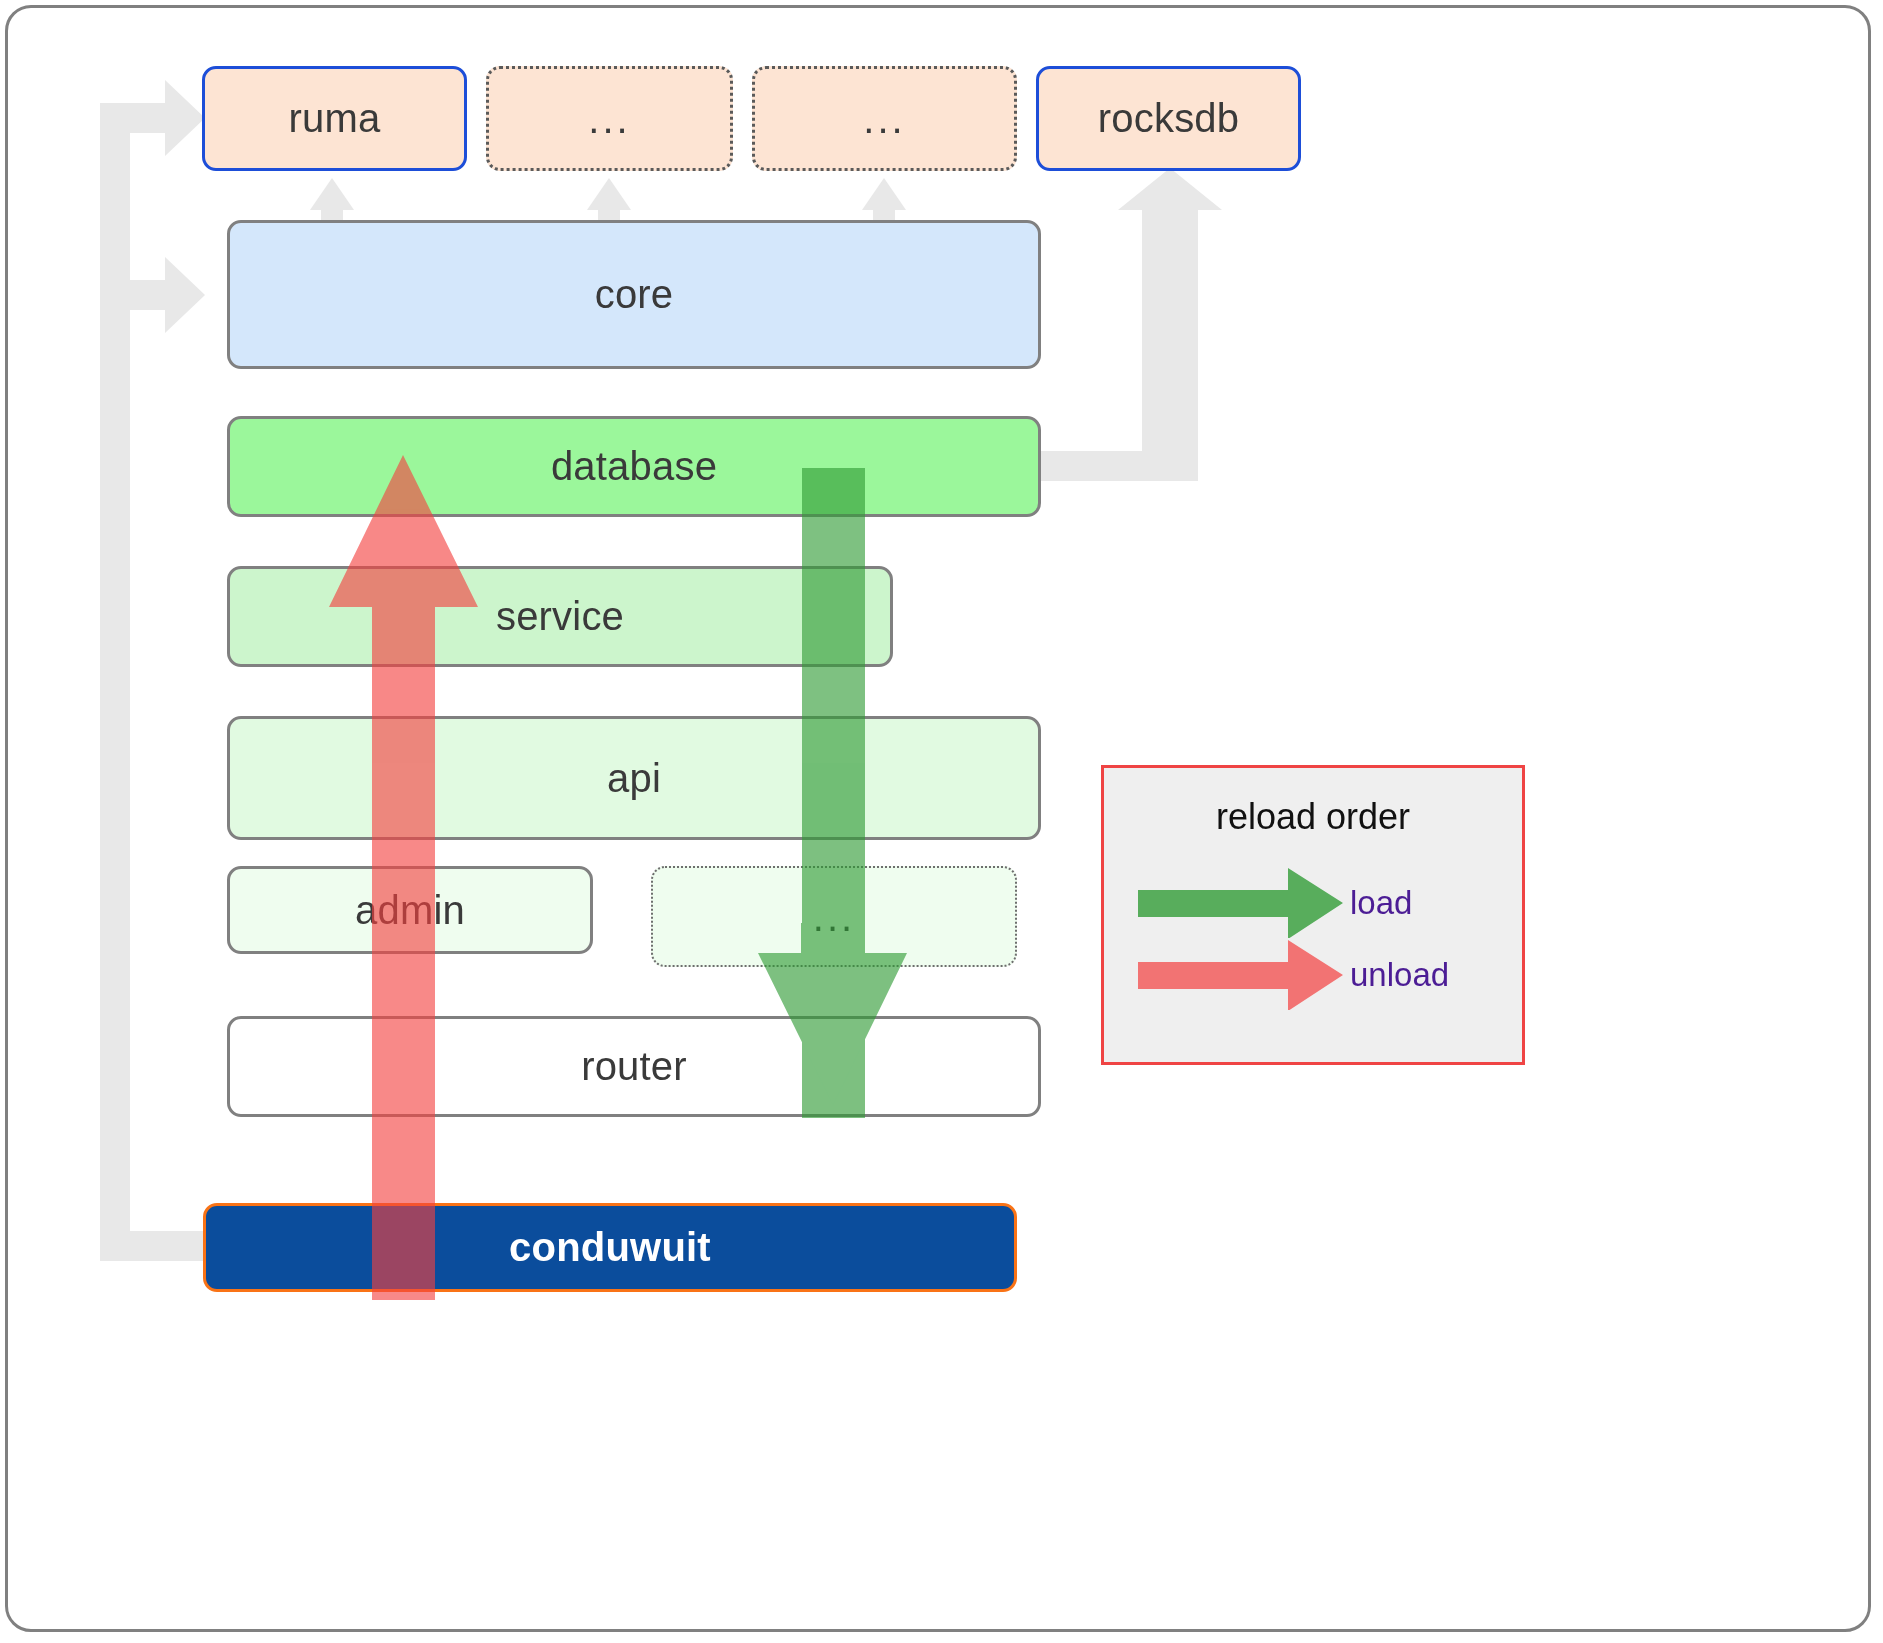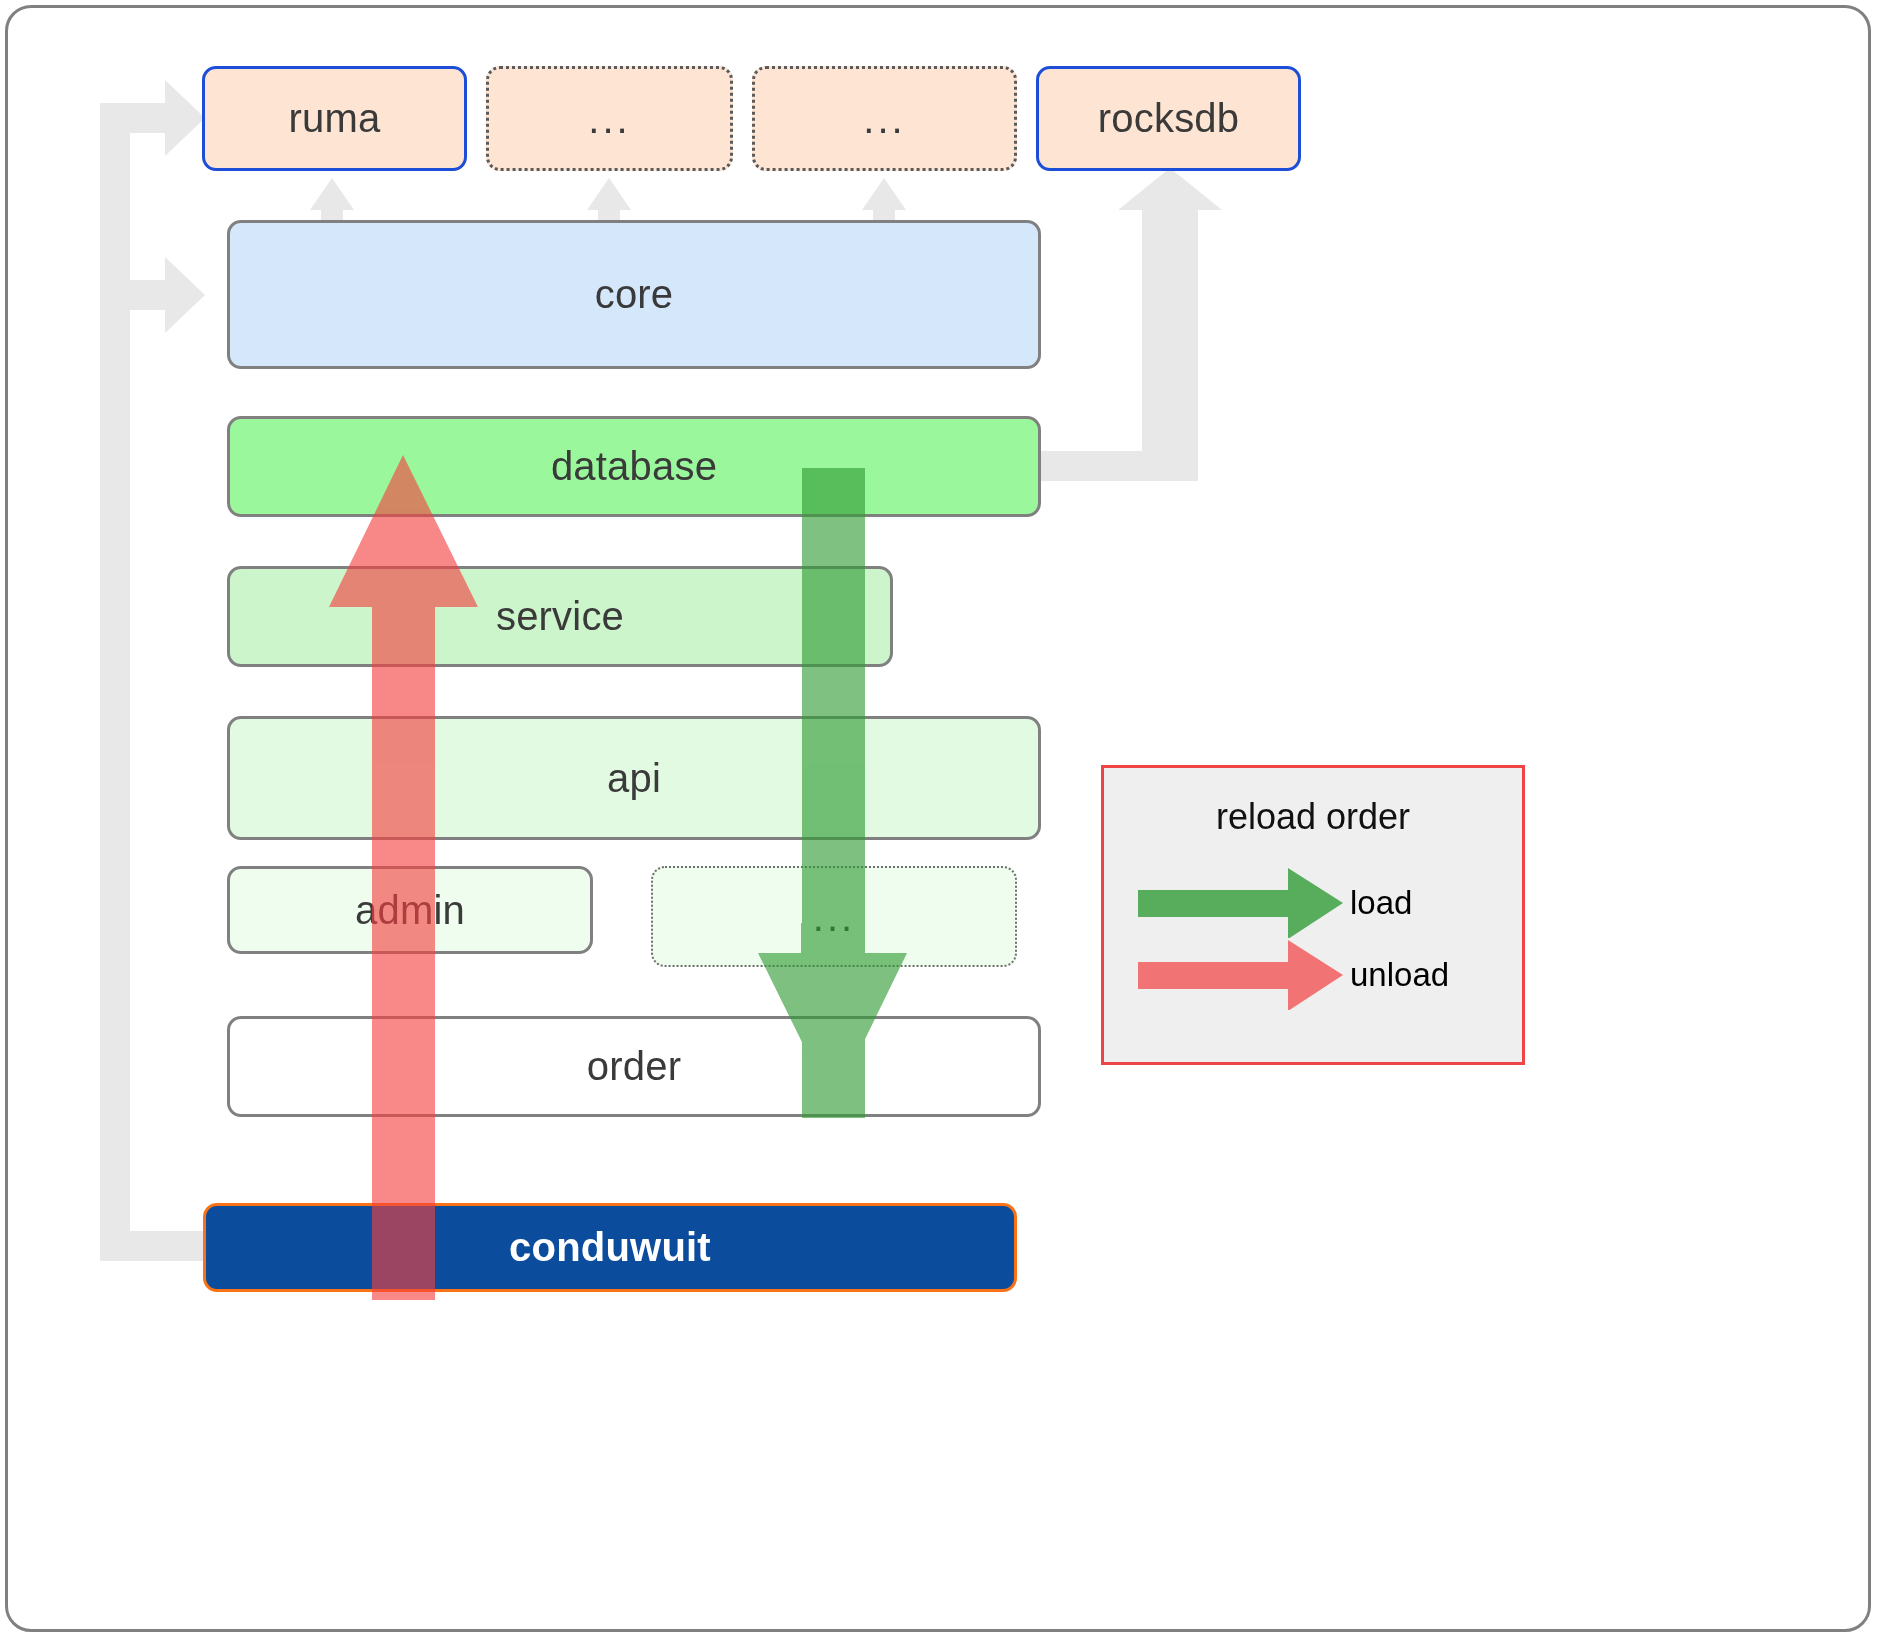--- a/index.html
+++ b/index.html
@@ -85,21 +85,21 @@
   }
   .legend-row { position: absolute; left: 0; width: 100%; height: 70px; }
   .legend-row.r1 { top: 100px; }
   .legend-row.r2 { top: 172px; }
   .legend-label {
     position: absolute;
     left: 246px;
     top: 50%;
     transform: translateY(-50%);
     font-size: 33px;
-    color: #000000;
+    color: #4c1d95;
   }
   .legend-arrow { position: absolute; left: 34px; top: 0; width: 205px; height: 70px; }
 
   
   svg.overlay {
     position: absolute;
     left: 0; top: 0;
     width: 1883px; height: 1643px;
     pointer-events: none;
   }
@@ -159,21 +159,21 @@
   <div class="node node-gray n-api">
     <span>api</span>
   </div>
   <div class="node node-gray n-admin">
     <span>admin</span>
   </div>
   <div class="node node-dotted-thin n-dots3">
     <span class="ellipsis">...</span>
   </div>
   <div class="node node-gray n-router">
-    <span>order</span>
+    <span>router</span>
   </div>
   <div class="node n-conduwuit">
     <span>conduwuit</span>
   </div>
 
   <svg class="overlay z-over" viewBox="0 0 1883 1643" xmlns="http://www.w3.org/2000/svg">
 
     <g opacity="0.62">
       <rect x="372" y="580" width="63" height="720" fill="#f4403f"></rect>
       <path d="M403 455 L478 607 L435 607 L435 637 L372 637 L372 607 L329 607 Z" fill="#f4403f"></path>

